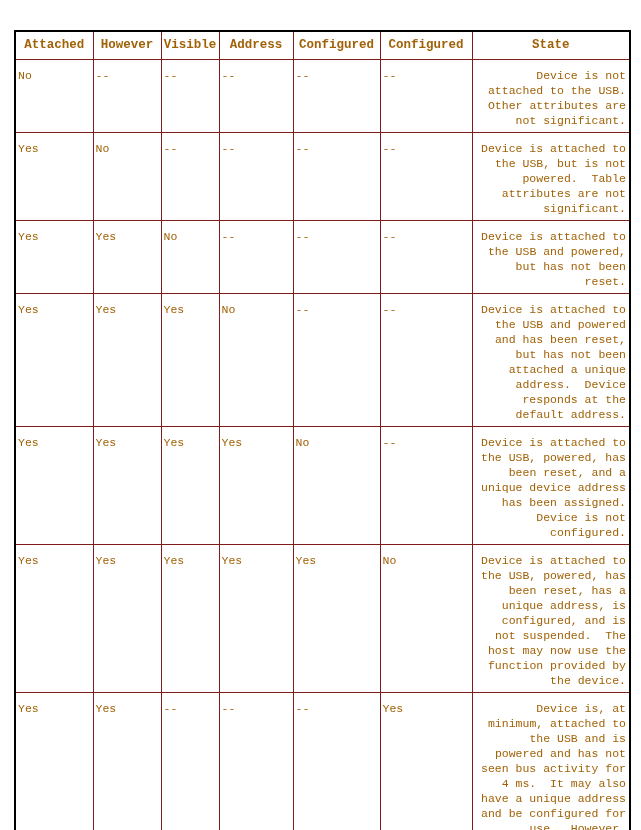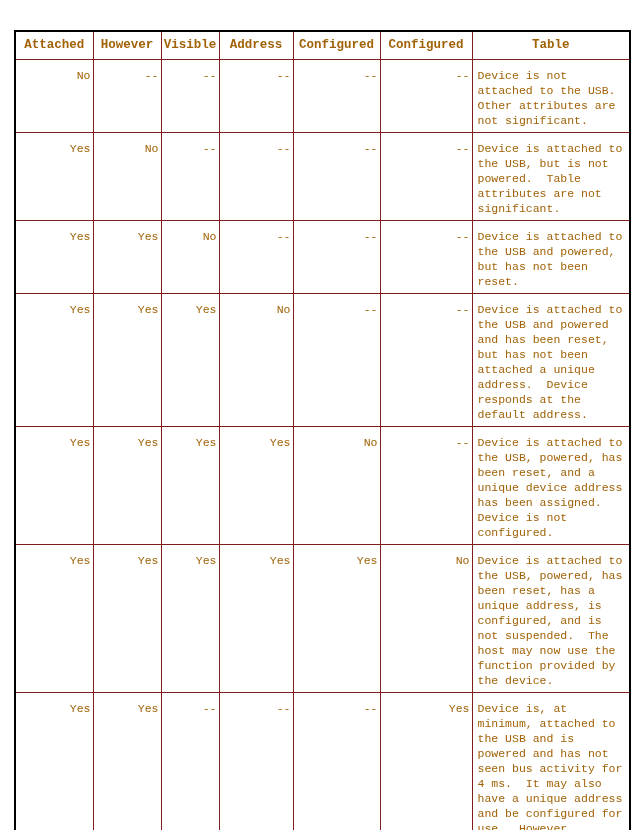--- a/index.html
+++ b/index.html
@@ -50,25 +50,25 @@
     font-size: 12.5px;
     font-weight: bold;
     padding: 0 2px;
   }
   table.states td {
     vertical-align: top;
     font-size: 11.5px;
     line-height: 15px;
   }
   td.val {
-    text-align: right;
+    text-align: left;
     padding: 8px 2px 4px 2px;
   }
   td.state {
-    text-align: left;
+    text-align: right;
     padding: 8px 3px 4px 5px;
     white-space: pre-wrap;
     word-wrap: break-word;
   }
   
   tbody tr:nth-child(1) td { height: 63px; }
   tbody tr:nth-child(2) td { height: 76px; }
   tbody tr:nth-child(3) td { height: 67px; }
   tbody tr:nth-child(4) td { height: 124px; }
   tbody tr:nth-child(5) td { height: 110px; }
@@ -92,21 +92,21 @@
       <col style="width:158px">
     </colgroup>
     <thead>
       <tr>
         <th>Attached</th>
         <th>However</th>
         <th>Visible</th>
         <th>Address</th>
         <th>Configured</th>
         <th>Configured</th>
-        <th>Table</th>
+        <th>State</th>
       </tr>
     </thead>
     <tbody>
       <tr>
         <td class="val">No</td>
         <td class="val">--</td>
         <td class="val">--</td>
         <td class="val">--</td>
         <td class="val">--</td>
         <td class="val">--</td>

